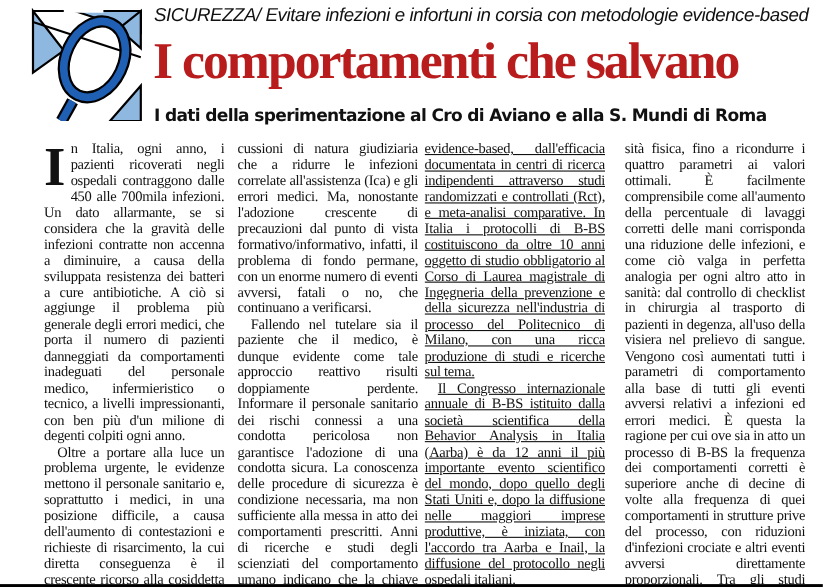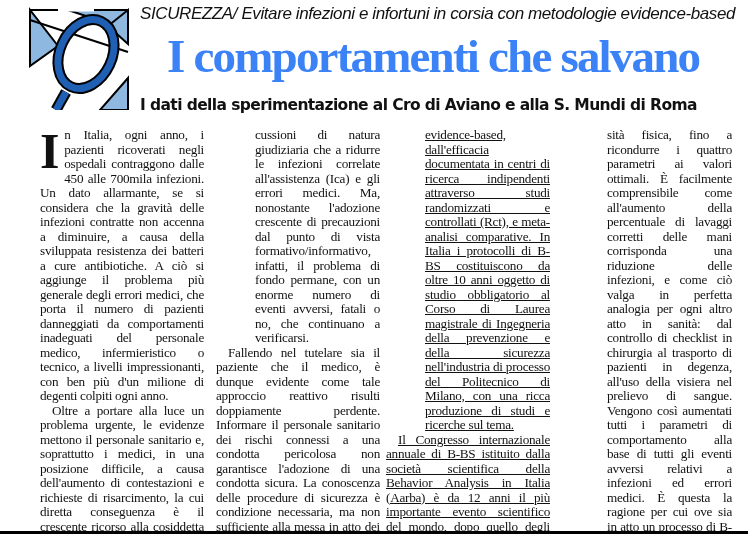--- a/index.html
+++ b/index.html
@@ -1,25 +1,25 @@
 <!DOCTYPE html>
 <html><head>
   <meta charset="utf-8">
   <style>
     html, body { margin: 0; padding: 0; background: #ffffff; }
     body { width: 748px; height: 534px; overflow: hidden; position: relative; font-family: "Liberation Serif", serif; color: #111; }
     .logo { position: absolute; left: 28px; top: 6px; width: 104px; height: 104px; }
     .kicker { position: absolute; left: 140px; top: 4px; font-family: "Liberation Sans", sans-serif; font-style: italic; font-size: 17px; letter-spacing: -0.4px; color: #111; white-space: nowrap; text-align: center; }
-    .headline { position: absolute; left: 139px; top: 30px; font-family: "Liberation Serif", serif; font-weight: bold; font-size: 47px; letter-spacing: -1.8px; line-height: 52px; white-space: nowrap; color: #3b82f6; margin-left: 28px; }
+    .headline { position: absolute; left: 139px; top: 30px; font-family: "Liberation Serif", serif; font-weight: bold; font-size: 47px; letter-spacing: -1.8px; line-height: 52px; white-space: nowrap; color: #b91c1c; }
     .deck { position: absolute; left: 140px; top: 96px; font-family: "DejaVu Sans", sans-serif; font-weight: bold; font-size: 15.5px; letter-spacing: -0.6px; white-space: nowrap; color: #111; }
     .columns { position: absolute; left: 40px; top: 128px; width: 704px; height: 403px; overflow: hidden; }
     .col { position: absolute; top: 0; width: 164px; height: 403px; overflow: hidden; font-size: 13.2px; line-height: 14.5px; text-align: justify; letter-spacing: -0.25px; }
     .col p { margin: 0; text-indent: 12px; }
     .col p.first { text-indent: 0; }
-    .col p.cont { text-indent: 0; margin-left: 39px; }
+    .col p.cont { text-indent: 0; }
     .c1 { left: 0; }
     .c2 { left: 176px; }
     .c3 { left: 346px; text-decoration: underline; }
     .c4 { left: 528px; }
     .dropcap { float: left; font-family: "Liberation Serif", serif; font-weight: bold; font-size: 50px; line-height: 42px; margin: 2px 5px 0 0; }
     .bottom-rule { position: absolute; left: 0; top: 531px; width: 748px; height: 3px; background: #000; }
   </style>
 </head>
 <body>
 

